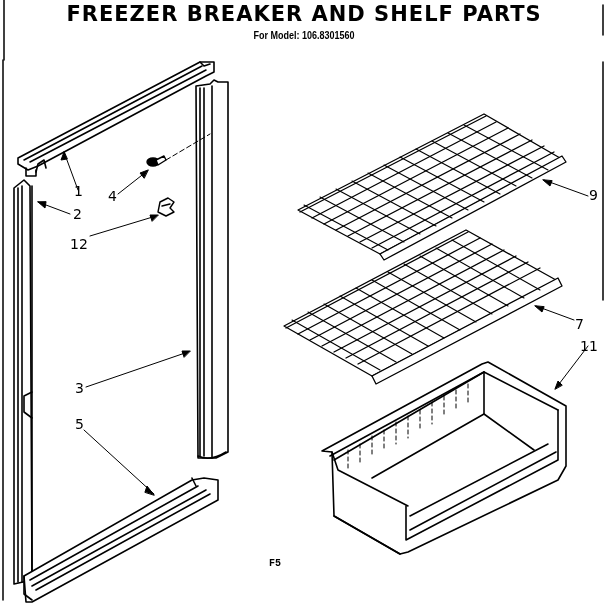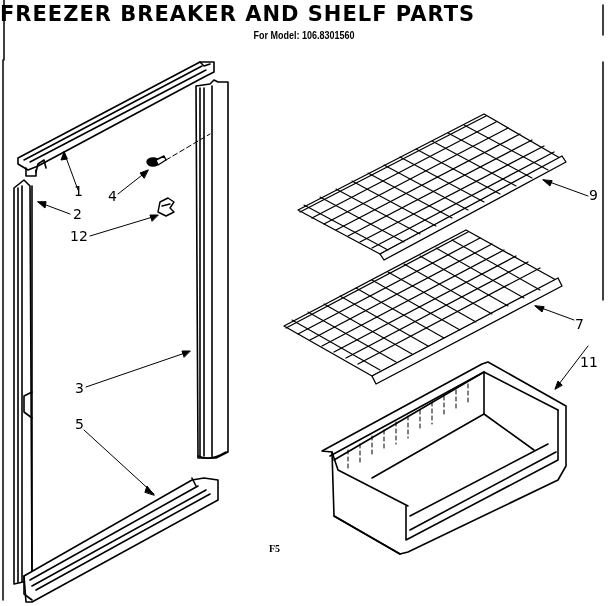--- a/index.html
+++ b/index.html
@@ -1,31 +1,31 @@
 <!DOCTYPE html>
 <html><head>
 <meta charset="utf-8">
 <style>
   html, body { margin: 0; padding: 0; background: #ffffff; }
   body { width: 608px; height: 606px; position: relative; overflow: hidden; font-family: "DejaVu Sans", sans-serif; }
   .title {
-    position: absolute; left: 0; width: 608px; top: 2px; text-align: left;
+    position: absolute; left: 0; width: 608px; top: 2px; text-align: center;
     font-family: "DejaVu Sans", sans-serif; font-weight: bold; font-size: 21px;
     letter-spacing: 1px; color: #000; margin: 0;
   }
   .subtitle {
     position: absolute; left: 0; width: 608px; top: 30px; text-align: center;
     font-family: "Liberation Sans", sans-serif; font-weight: bold; font-size: 10px; color: #000;
     transform: scaleX(0.9);
   }
   .callout {
     position: absolute; font-family: "DejaVu Sans", sans-serif; font-size: 14px; color: #000; line-height: 1;
   }
   .figcode {
-    position: absolute; left: 269px; top: 543px; font-family: Liberation Serif, serif;
+    position: absolute; left: 269px; top: 558px; font-family: Liberation Mono, monospace;
     font-size: 10px; font-weight: bold; color: #000;
   }
   svg#diagram { position: absolute; left: 0; top: 0; }
 </style>
 </head>
 <body>
 
 <h1 class="title">FREEZER BREAKER AND SHELF PARTS</h1>
 <div class="subtitle">For Model: 106.8301560</div>
 
@@ -177,19 +177,19 @@
     <line x1="574" y1="320" x2="536" y2="306"></line>
     <polygon points="535,306 542,312 544,307" fill="#000"></polygon>
     <line x1="588" y1="346" x2="556" y2="388"></line>
     <polygon points="555,389 558,381 562,385" fill="#000"></polygon>
   </g>
 </svg>
 
 <span class="callout" style="left:74px; top:184px;">1</span>
 <span class="callout" style="left:73px; top:207px;">2</span>
 <span class="callout" style="left:108px; top:189px;">4</span>
-<span class="callout" style="left:70px; top:229px;">12</span>
+<span class="callout" style="left:70px; top:237px;">12</span>
 <span class="callout" style="left:75px; top:381px;">3</span>
 <span class="callout" style="left:75px; top:417px;">5</span>
 <span class="callout" style="left:589px; top:188px;">9</span>
 <span class="callout" style="left:575px; top:317px;">7</span>
-<span class="callout" style="left:580px; top:355px;">11</span>
+<span class="callout" style="left:580px; top:339px;">11</span>
 <span class="figcode">F5</span>
 
 </body></html>

